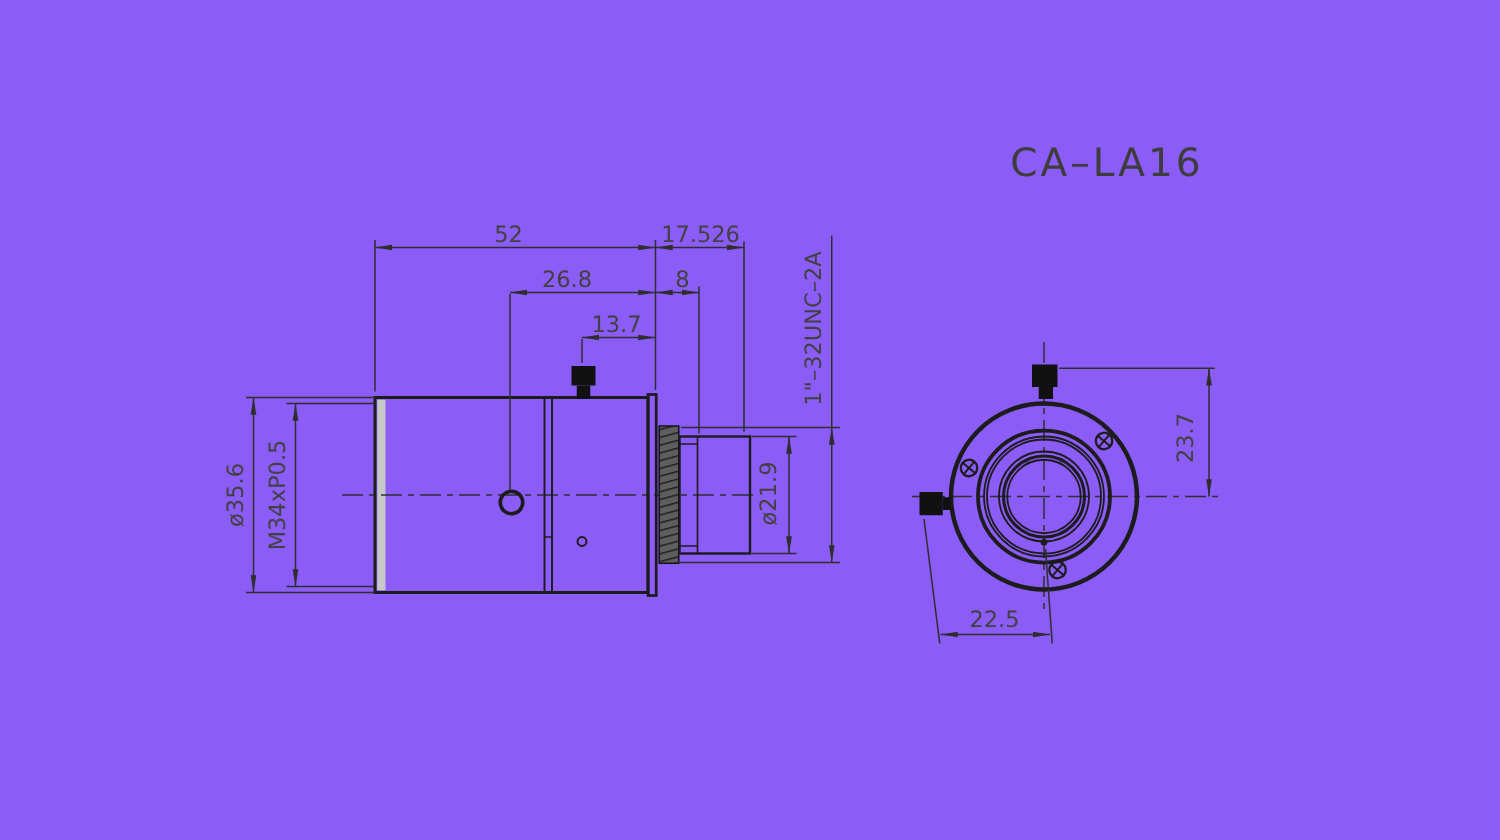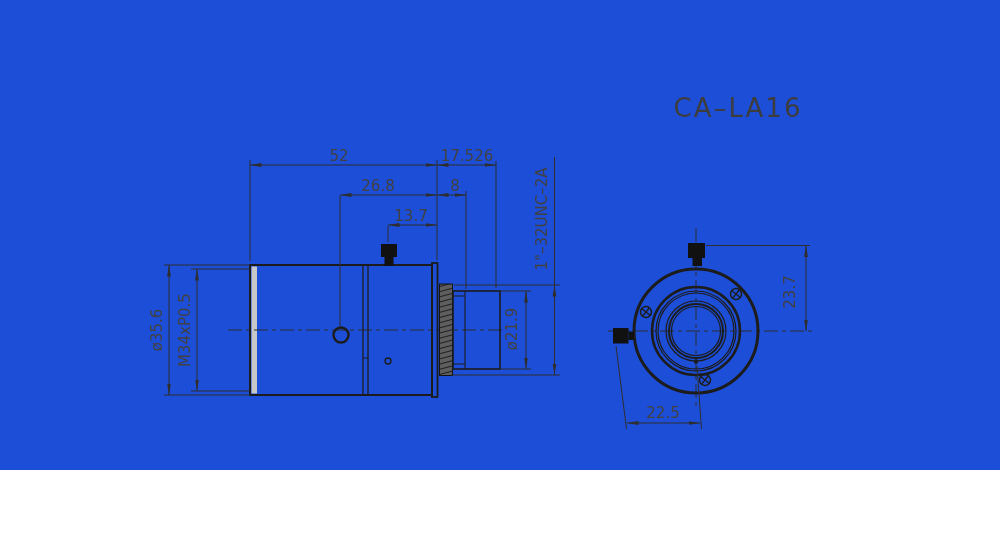--- a/index.html
+++ b/index.html
@@ -1,16 +1,16 @@
 <!DOCTYPE html>
 <html><head>
 <meta charset="utf-8">
 <style>
   html,body{margin:0;padding:0;background:#ffffff;}
-  .stage{position:relative;width:1000px;height:470px;background:#1d4ed8;overflow:hidden;
+  .stage{position:relative;width:1000px;height:560px;background:#8b5cf6;overflow:hidden;
          font-family:"DejaVu Sans",sans-serif;}
   svg{position:absolute;left:0;top:0;}
   .geo{stroke:#1c1c1c;fill:none;}
   .dimline{stroke:#2e2e2e;stroke-width:1;fill:none;}
   .extline{stroke:#2e2e2e;stroke-width:1;fill:none;}
   .cline{stroke:#2e2e2e;stroke-width:1;fill:none;stroke-dasharray:14 4 4 4;}
   text{fill:#414141;font-size:15px;font-family:"DejaVu Sans",sans-serif;}
   .title-text{fill:#3d3d3d;font-size:26px;letter-spacing:2px;}
 </style>
 </head>

